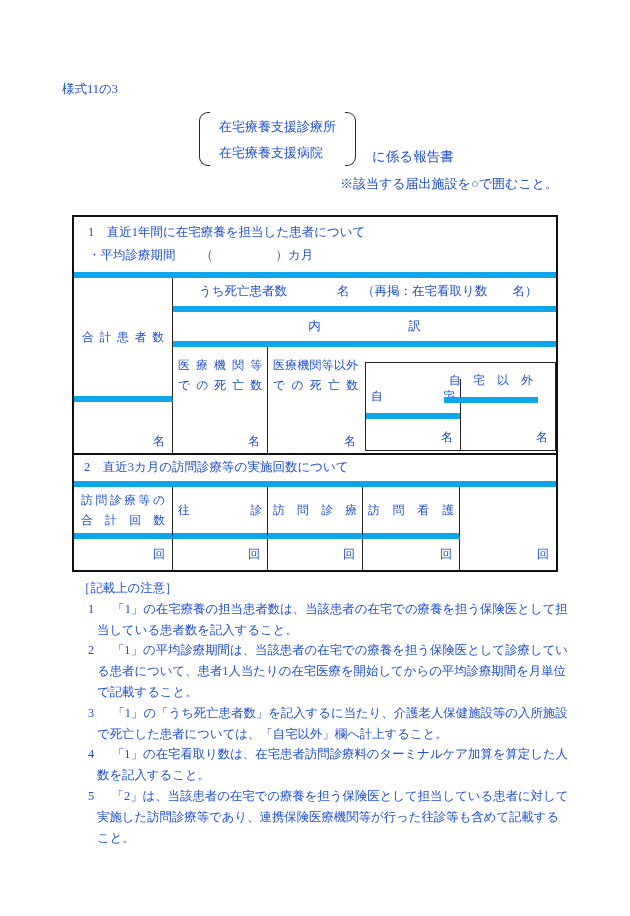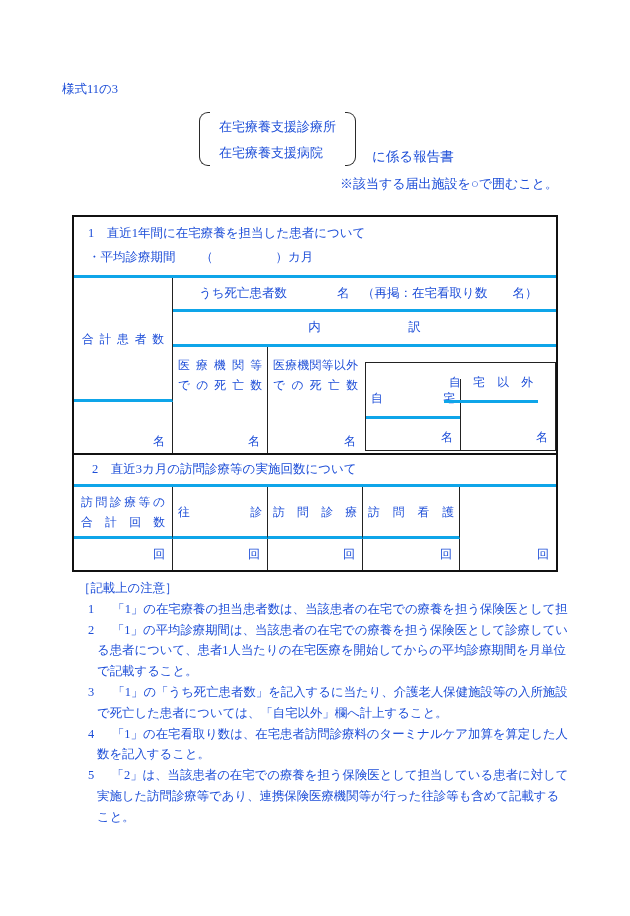--- a/index.html
+++ b/index.html
@@ -16,21 +16,21 @@
   .paren.left  { border-right:none; border-radius:9px 0 0 9px; }
   .paren.right { border-left:none;  border-radius:0 9px 9px 0; }
   .facility-lines { padding:0 9px; font-size:13px; line-height:26px; text-align:left; }
   .title-suffix { margin-left:16px; font-size:13.5px; }
   .circle-note { position:absolute; top:175px; right:72px; font-size:13px; }
 
   
   .form-table { position:absolute; left:72px; top:215px; width:486px; height:357px;
                 border:2px solid #111; }
   .cell { position:absolute; font-size:12.5px; line-height:1.25; }
-  .bb { border-bottom:3px solid #0ea5e9; }
+  .bb { border-bottom:6px solid #0ea5e9; }
   .br { border-right:1px solid #222; }
   .sec-title { padding-left:14px; display:flex; flex-direction:column; justify-content:space-evenly; }
   .vcenter { display:flex; align-items:center; }
   .ccenter { display:flex; align-items:center; justify-content:center; }
   .jcell { display:flex; flex-direction:column; justify-content:center; padding:0 5px; font-size:11.8px; }
   .jline { display:block; width:100%; text-align:justify; text-align-last:justify; text-justify:inter-character; line-height:20px; }
   .unit-cell { display:flex; align-items:flex-end; justify-content:flex-end; padding:0 7px 6px 0; font-size:12px; }
   .unit-mid  { display:flex; align-items:center; justify-content:flex-end; padding-right:7px; font-size:12px; }
   .inner-box { position:absolute; left:291px; top:145px; width:191px; height:89px; border:1px solid #222; }
   .divider2 { position:absolute; left:0; top:236px; width:482px; height:2px; background:#111; }
@@ -110,21 +110,21 @@
       <div class="cell unit-cell br" style="left:0;top:40px;width:95px;height:47px;padding-bottom:5px;">
         <span>名</span>
       </div>
       <div class="cell unit-cell" style="left:95px;top:40px;width:94px;height:47px;padding-bottom:5px;">
         <span>名</span>
       </div>
     </div>
 
     <div class="divider2"></div>
 
-    <div class="cell vcenter bb" style="left:0;top:238px;width:482px;height:32px;padding-left:18px;">
+    <div class="cell vcenter bb" style="left:0;top:238px;width:482px;height:32px;padding-left:10px;">
       <span>2　直近3カ月の訪問診療等の実施回数について</span>
     </div>
 
     <div class="cell jcell br bb" style="left:0;top:270px;width:99px;height:52px;padding:0 7px;">
       <span class="jline">訪問診療等の</span>
       <span class="jline">合計回数</span>
     </div>
     <div class="cell jcell br bb" style="left:99px;top:270px;width:95px;height:52px;">
       <span class="jline">往診</span>
     </div>
@@ -152,20 +152,21 @@
     </div>
   </div>
 
   <div class="notes">
     <div class="notes-heading">［記載上の注意］</div>
 
     <div class="note">
       <span class="note-num">1</span>
       <div class="note-text">
         <span class="nl first">「1」の在宅療養の担当患者数は、当該患者の在宅での療養を担う保険医として担</span>
+        <span class="nl">当している患者数を記入すること。</span>
       </div>
     </div>
 
     <div class="note">
       <span class="note-num">2</span>
       <div class="note-text">
         <span class="nl first">「1」の平均診療期間は、当該患者の在宅での療養を担う保険医として診療してい</span>
         <span class="nl">る患者について、患者1人当たりの在宅医療を開始してからの平均診療期間を月単位</span>
         <span class="nl">で記載すること。</span>
       </div>

